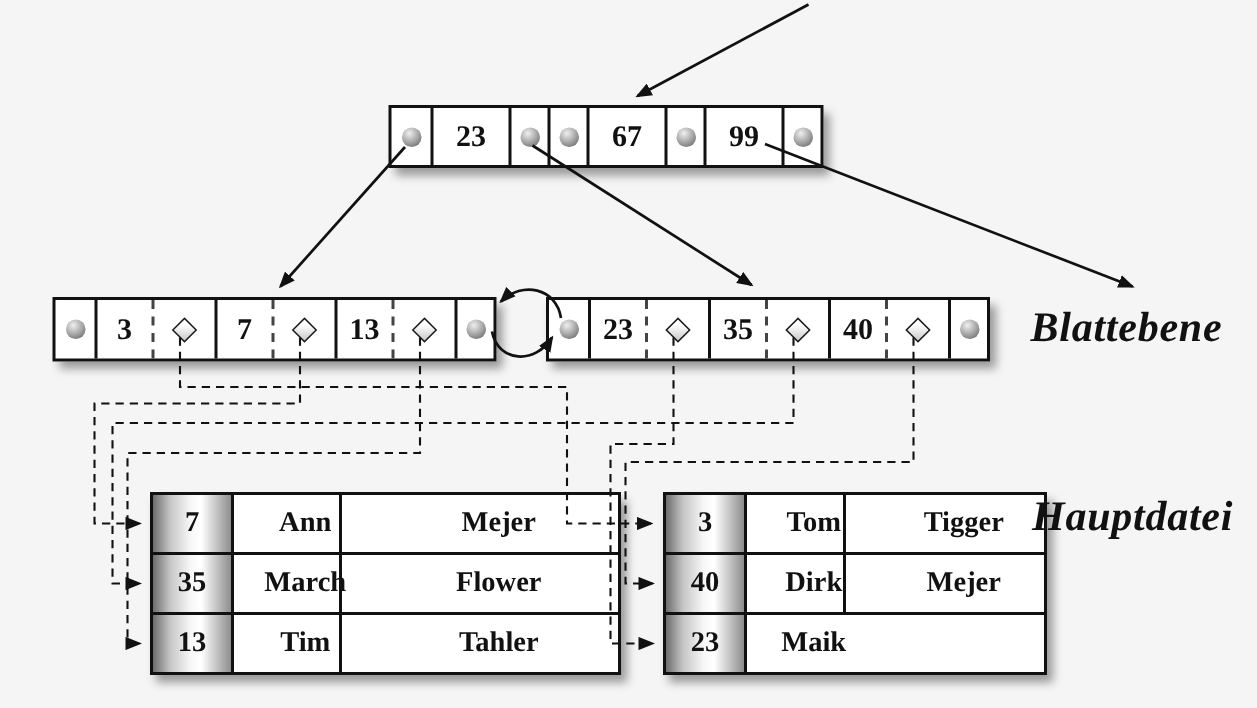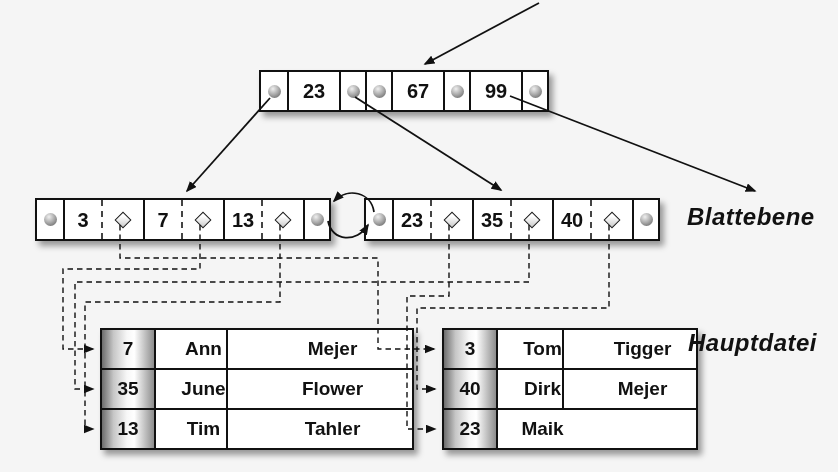--- a/index.html
+++ b/index.html
@@ -1,18 +1,18 @@
 <!DOCTYPE html>
 <html><head>
 <meta charset="utf-8">
 <style>
   html,body{margin:0;padding:0;background:#f5f5f5;}
   .canvas{
     position:relative;width:838px;height:472px;background:#f5f5f5;overflow:hidden;
-    font-family:Liberation Sans, sans-serif;color:#111;
+    font-family:Liberation Serif, serif;color:#111;
   }
   
   .node{
     position:absolute;display:inline-flex;background:#fff;
     border:2px solid #111;box-shadow:4px 5px 6px rgba(0,0,0,.38);
   }
   .cell{
     box-sizing:border-box;display:flex;align-items:center;justify-content:center;
     height:100%;
   }
@@ -38,21 +38,21 @@
   .tcell{
     box-sizing:border-box;display:flex;align-items:center;justify-content:center;
     font-size:19px;font-weight:bold;
   }
   .tcell + .tcell{border-left:2px solid #111;padding-left:25px;}
   .keycol{
     background:linear-gradient(90deg,#6d6d6d 0%,#c6c6c6 22%,#f7f7f7 48%,#ffffff 62%,#8d8d8d 100%);
   }
   
   .lvl-label{
-    position:absolute;font-style:italic;font-weight:bold;font-size:24px;
+    position:absolute;font-style:italic;font-weight:bold;font-size:28px;
     letter-spacing:.5px;white-space:nowrap;
   }
   
   svg.overlay{position:absolute;left:0;top:0;pointer-events:none;}
 </style>
 </head>
 <body>
 
 <div class="canvas">
 
@@ -147,21 +147,21 @@
         </div>
       <div class="tcell" style="width:186px">
           <span>Mejer</span>
         </div>
     </div>
     <div class="trow">
       <div class="tcell keycol" style="width:52px">
           <span>35</span>
         </div>
       <div class="tcell" style="width:72px">
-          <span>June</span>
+          <span>March</span>
         </div>
       <div class="tcell" style="width:186px">
           <span>Flower</span>
         </div>
     </div>
     <div class="trow">
       <div class="tcell keycol" style="width:52px">
           <span>13</span>
         </div>
       <div class="tcell" style="width:72px">

